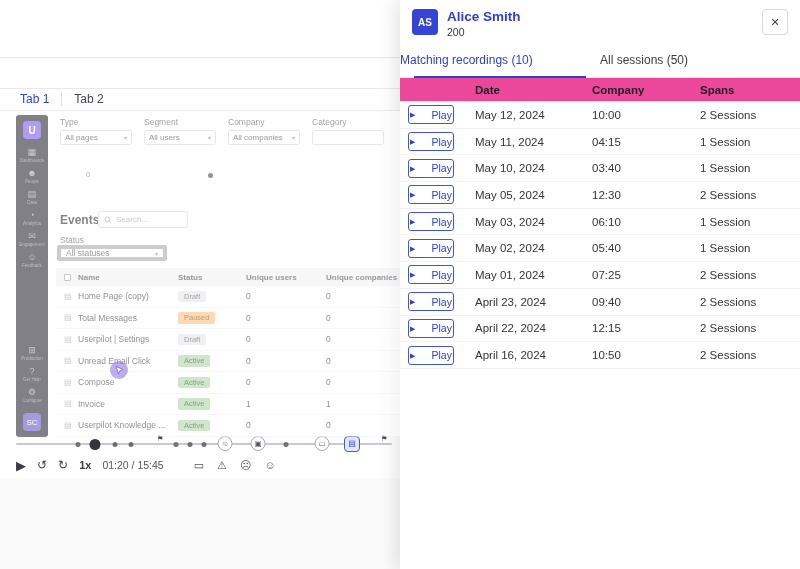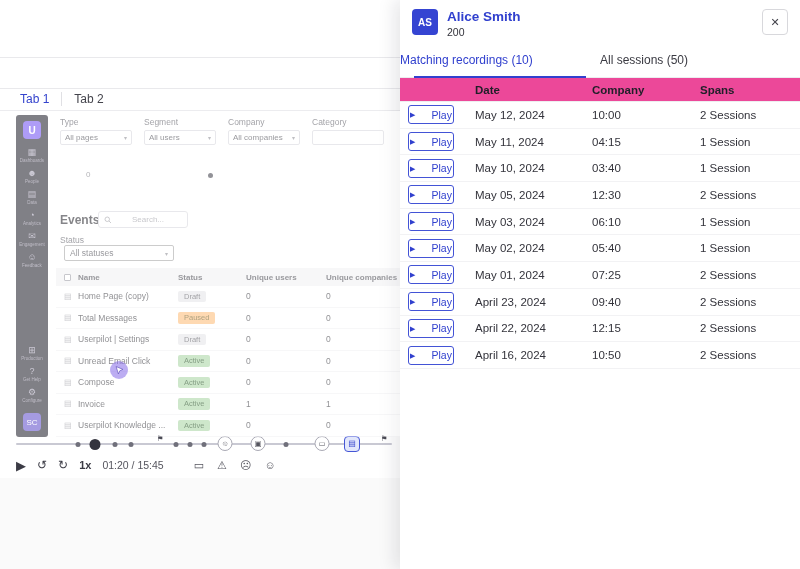--- a/index.html
+++ b/index.html
@@ -37,27 +37,27 @@
   .filter-select { width:72px; height:15px; border:1px solid #d6d6dc; border-radius:2px; background:#fff;
                    display:flex; align-items:center; justify-content:space-between; padding:0 4px; font-size:8px; color:#44444c; }
   .chev { font-size:6px; color:#8a8a92; }
 
   .chart { position:absolute; left:60px; top:45px; width:330px; height:55px; }
   .ytick { position:absolute; left:26px; top:14px; font-size:8px; color:#77777f; }
   .dotp  { position:absolute; left:148px; top:17px; width:5px; height:5px; border-radius:50%; background:#3a3a44; }
 
   .events-title { position:absolute; left:60px; top:102px; font-size:12px; font-weight:700; color:#222228; }
   .search { position:absolute; left:98px; top:100px; width:90px; height:17px; border:1px solid #d6d6dc; border-radius:3px;
-            background:#fff; display:flex; align-items:center; padding:0 5px; gap:20px; }
+            background:#fff; display:flex; align-items:center; padding:0 5px; gap:4px; }
   .search svg { flex:0 0 auto; }
   .search input { border:none; outline:none; width:100%; font-size:8px; color:#333; font-family:"Liberation Sans",sans-serif; }
   .search input::placeholder { color:#9a9aa2; }
 
   .status-label { position:absolute; left:60px; top:124px; font-size:8.5px; color:#55555e; }
-  .status-select { position:absolute; left:64px; top:134px; width:110px; height:16px; border:1px solid #a3a3a3; border-radius:2px;
+  .status-select { position:absolute; left:57px; top:134px; width:110px; height:16px; border:4px solid #a3a3a3; border-radius:2px;
                    background:#fff; display:flex; align-items:center; justify-content:space-between; padding:0 5px; font-size:8.5px; color:#44444c; }
 
   .etable { position:absolute; left:56px; top:157px; right:0; }
   .ehead { display:grid; grid-template-columns:22px 100px 68px 80px 1fr; align-items:center; height:18px;
            background:#f1f1f3; font-size:8px; font-weight:700; color:#44444c; }
   .echk { width:7px; height:7px; border:1px solid #9a9aa2; border-radius:1px; margin-left:8px; background:#fff; }
   .erow { display:grid; grid-template-columns:22px 100px 68px 80px 1fr; align-items:center; height:21.5px;
           border-bottom:1px solid #f0f0f2; font-size:8.5px; color:#333339; }
   .eic { font-size:8px; color:#9a9aa2; margin-left:8px; }
   .ename { white-space:nowrap; overflow:hidden; text-overflow:ellipsis; padding-right:6px; }

